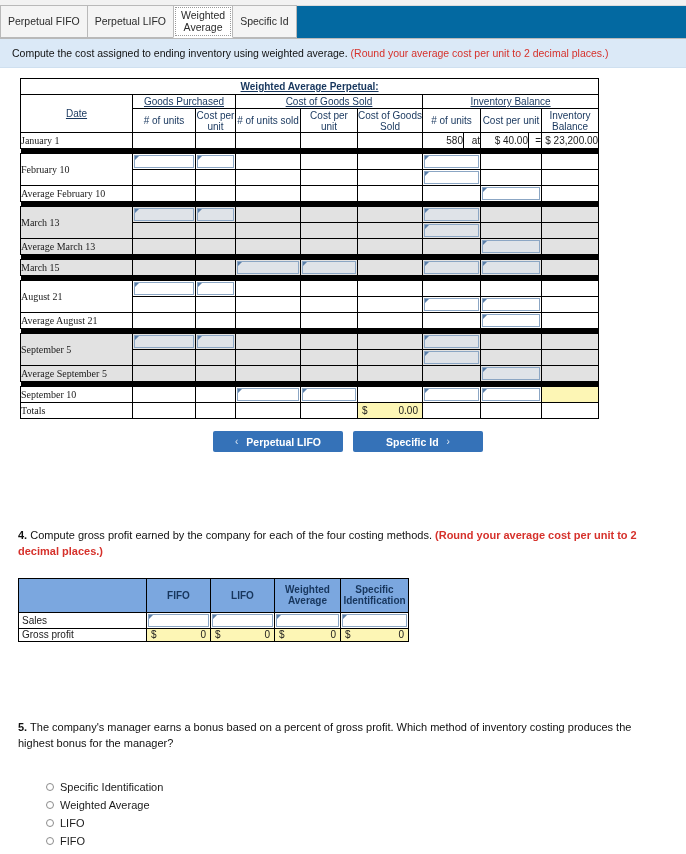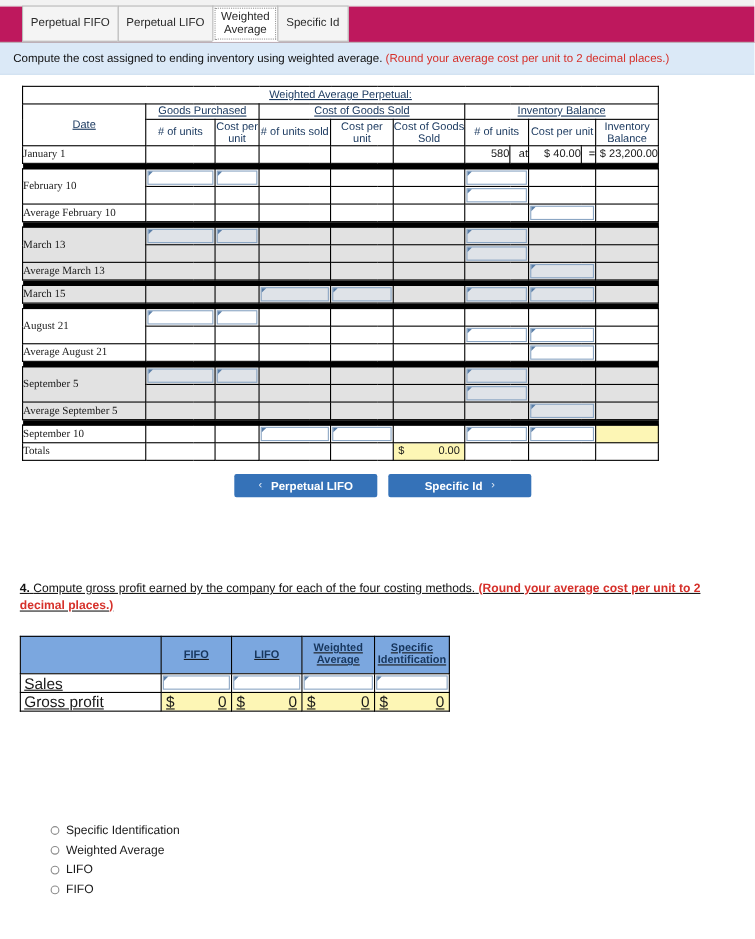--- a/index.html
+++ b/index.html
@@ -13,24 +13,23 @@
     overflow:hidden;
     position:relative;
   }
 
   
   .topstrip { height:6px; background:#f2f2f2; border-bottom:1px solid #dcdcdc; }
 
   
   .tabbar {
     display:flex; align-items:flex-end;
-    padding-left:20px;
     height:33px;
     border-bottom:1px solid #b9b9b9;
-    background:#be185d;
+    background:#0369a1;
   }
   .tab {
     border:1px solid #b9b9b9;
     background:#f4f4f4;
     height:33px;
     display:flex; align-items:center; justify-content:center;
     text-align:center;
     padding:0 7px;
     font-size:10.5px;
     line-height:1.12;
@@ -66,21 +65,21 @@
     font-size:10px;
     font-weight:normal;
     height:16px;
     vertical-align:middle;
     background:#ffffff;
   }
   .hdr-title {
     background:#7ba7df; text-align:center; height:14px;
     font-size:10px; color:#17365d;
   }
-  .hdr-title u { text-decoration:underline; }
+  .hdr-title u { text-decoration:underline;font-weight:bold; }
   .hdr {
     background:#7ba7df; text-align:center; color:#17365d;
     font-size:9.5px; line-height:1.1; padding:1px 2px;
   }
   .hdr u { text-decoration:underline; }
   .hdr.grp { height:14px; }
   .hdr.sub { height:24px; }
 
   td.lbl { text-align:left; padding-left:3px; font-size:10px; white-space:nowrap;font-family:Liberation Serif, serif; }
   td.num { text-align:right; padding-right:4px; font-size:10px; }
@@ -116,27 +115,27 @@
     background:#3572b8; color:#fff;
     font-size:10.5px; font-weight:bold;
     border:none; border-radius:2px;
     height:21px; width:130px;
     display:flex; align-items:center; justify-content:center;
     gap:8px; cursor:pointer;
   }
   .navbtn .chev { font-weight:normal; opacity:.85; font-size:10px; }
 
   
-  .q4 { position:absolute; left:18px; top:528px; width:650px;text-decoration:underline; }
+  .q4 { position:absolute; left:18px; top:528px; width:650px; }
   .qtext { font-size:11px; line-height:1.45; color:#111; }
   .qtext b { font-weight:bold; }
   .qtext .red { color:#d6312b; font-weight:bold; }
 
   table.gp { border-collapse:collapse; table-layout:fixed; width:390px; margin-top:18px; }
-  table.gp td { border:1px solid #000; padding:0; height:13px; font-size:14px; background:#fff; }
+  table.gp td { border:1px solid #000; padding:0; height:13px; font-size:10px; background:#fff; }
   table.gp td.h {
     background:#7ba7df; text-align:center; color:#17365d;
     font-size:10px; font-weight:bold; line-height:1.12; height:34px;
   }
   table.gp td.rl { text-align:left; padding-left:3px; }
 
   
   .q5 { position:absolute; left:18px; top:720px; width:650px; }
   .opts { margin-top:26px; padding-left:28px; }
   .opt { display:flex; align-items:center; gap:6px; height:18px; font-size:11px; }
@@ -571,20 +570,24 @@
           <span>$</span>
           <span>0</span>
         </div>
       </td>
     </tr>
   </tbody>
     </table>
 </div>
 
 <div class="q5">
+  <div class="qtext">
+    <b>5.</b>
+    <span>The company's manager earns a bonus based on a percent of gross profit. Which method of inventory costing produces the highest bonus for the manager?</span>
+  </div>
   <div class="opts">
     <label class="opt">
       <span class="radio"></span>
       <span>Specific Identification</span>
     </label>
     <label class="opt">
       <span class="radio"></span>
       <span>Weighted Average</span>
     </label>
     <label class="opt">

